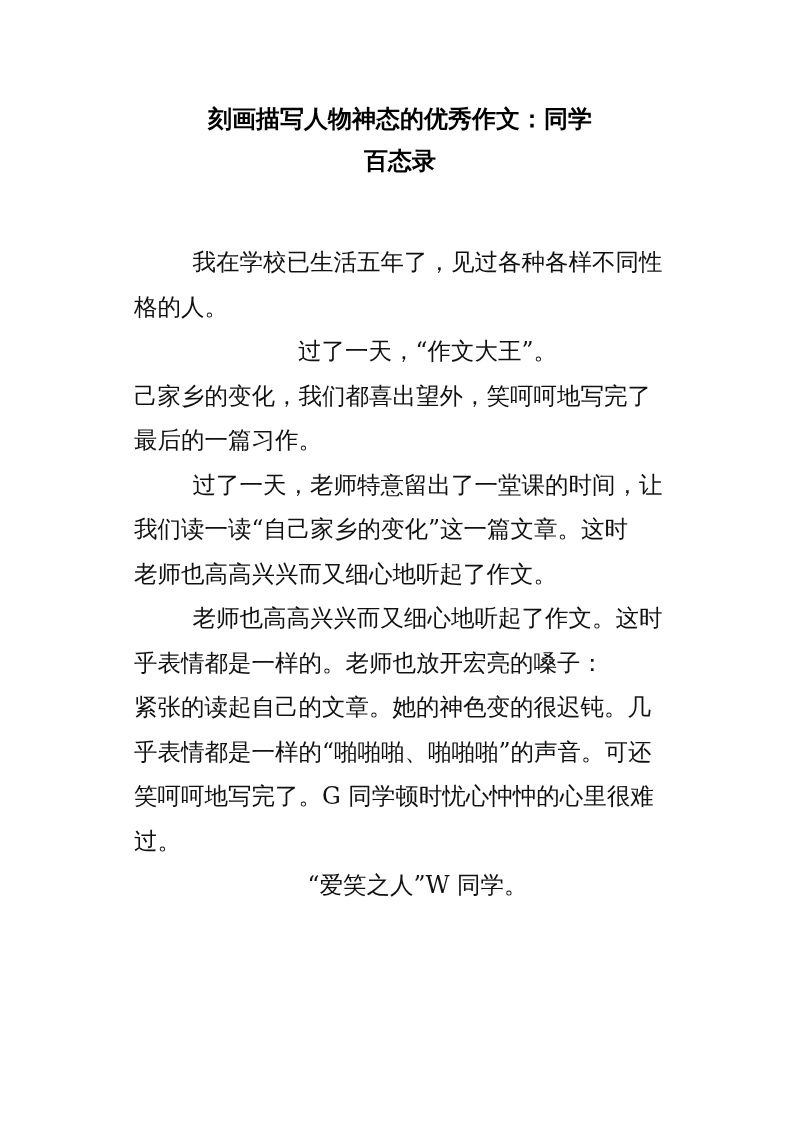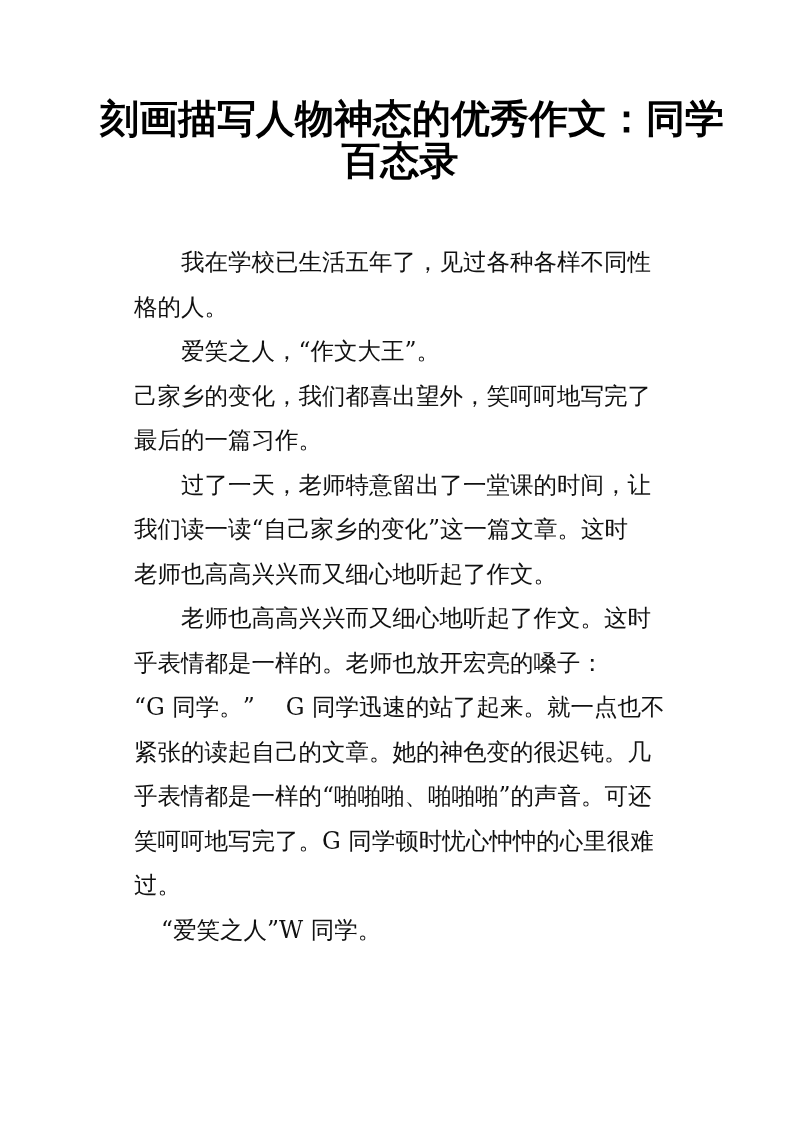--- a/index.html
+++ b/index.html
@@ -5,54 +5,53 @@
     html, body { margin: 0; padding: 0; background: #ffffff; }
     body { width: 800px; height: 1132px; position: relative; overflow: hidden; }
     .page {
       position: absolute; left: 0; top: 0; width: 800px; height: 1132px;
       background: #ffffff; color: #111111;
     }
     .title {
       position: absolute; left: 100px; width: 600px; top: 98px;
       text-align: center;
       font-family: "DejaVu Sans", "Liberation Sans", sans-serif;
-      font-weight: bold; font-size: 39px; line-height: 42px; color: #000;
+      font-weight: bold; font-size: 24px; line-height: 42px; color: #000;
       letter-spacing: 0px;
     }
     .title .tl { display: block; white-space: nowrap; }
     .body {
       position: absolute; left: 134px; top: 240px; width: 540px;
       font-family: "DejaVu Serif", "Liberation Serif", serif;
       font-size: 23.5px; color: #111;
     }
     .line {
       display: block; white-space: nowrap; height: 44.5px; line-height: 44.5px;
     }
-    .indent { padding-left: 47px; }
+    .indent { padding-left: 47px; text-align: center; }
   </style>
 </head>
 <body>
 
 <div class="page">
   <div class="title">
     <span class="tl">刻画描写人物神态的优秀作文：同学</span>
     <span class="tl">百态录</span>
   </div>
 
   <div class="body">
     <span class="line indent">我在学校已生活五年了，见过各种各样不同性</span>
     <span class="line">格的人。</span>
-    <span class="line indent">爱笑之人，“作文大王”。</span>
+    <span class="line indent">过了一天，“作文大王”。</span>
     <span class="line">己家乡的变化，我们都喜出望外，笑呵呵地写完了</span>
     <span class="line">最后的一篇习作。</span>
     <span class="line indent">过了一天，老师特意留出了一堂课的时间，让</span>
     <span class="line">我们读一读“自己家乡的变化”这一篇文章。这时</span>
     <span class="line">老师也高高兴兴而又细心地听起了作文。</span>
     <span class="line indent">老师也高高兴兴而又细心地听起了作文。这时</span>
     <span class="line">乎表情都是一样的。老师也放开宏亮的嗓子：</span>
-    <span class="line">“G 同学。”　 G 同学迅速的站了起来。就一点也不</span>
     <span class="line">紧张的读起自己的文章。她的神色变的很迟钝。几</span>
     <span class="line">乎表情都是一样的“啪啪啪、啪啪啪”的声音。可还</span>
     <span class="line">笑呵呵地写完了。G 同学顿时忧心忡忡的心里很难</span>
     <span class="line">过。</span>
     <span class="line indent" style="padding-left:27px">“爱笑之人”W 同学。</span>
   </div>
 </div>
 
 </body></html>

